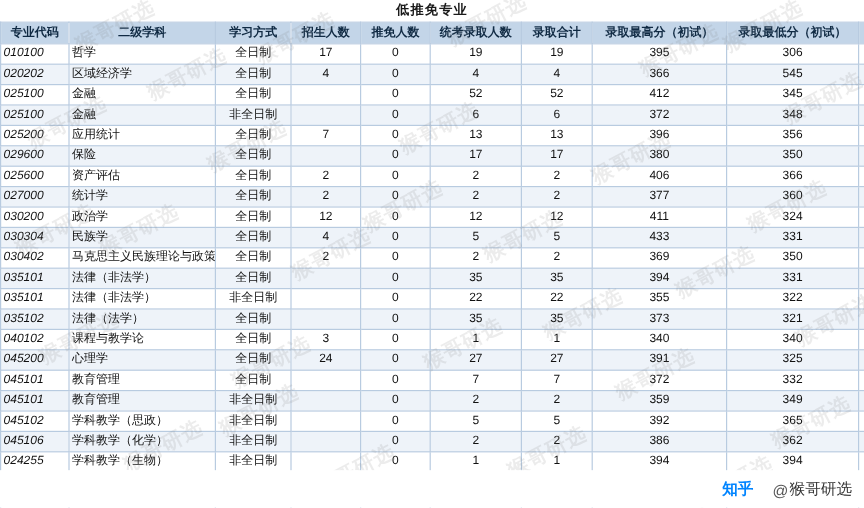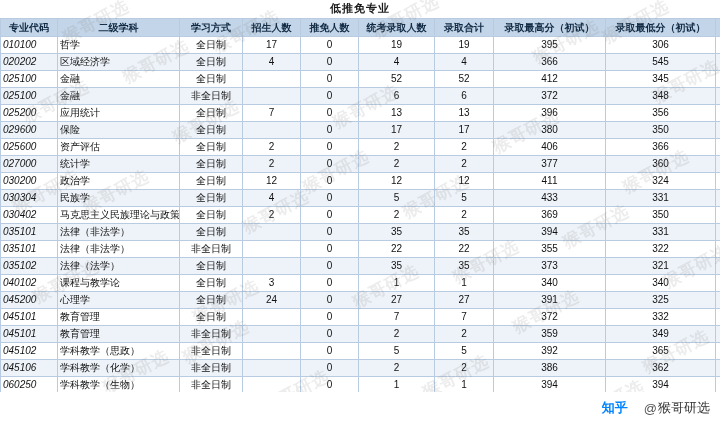--- a/index.html
+++ b/index.html
@@ -387,21 +387,21 @@
           <td class="c-mode">非全日制</td>
           <td class="c-num"></td>
           <td class="c-num">0</td>
           <td class="c-num">2</td>
           <td class="c-num">2</td>
           <td class="c-num">386</td>
           <td class="c-num">362</td>
           <td class="c-ratio">0.00</td>
         </tr>
         <tr>
-          <td class="c-code">060250</td>
+          <td class="c-code">024255</td>
           <td class="c-major">学科教学（生物）</td>
           <td class="c-mode">非全日制</td>
           <td class="c-num"></td>
           <td class="c-num">0</td>
           <td class="c-num">1</td>
           <td class="c-num">1</td>
           <td class="c-num">394</td>
           <td class="c-num">394</td>
           <td class="c-ratio">0.00</td>
         </tr>

